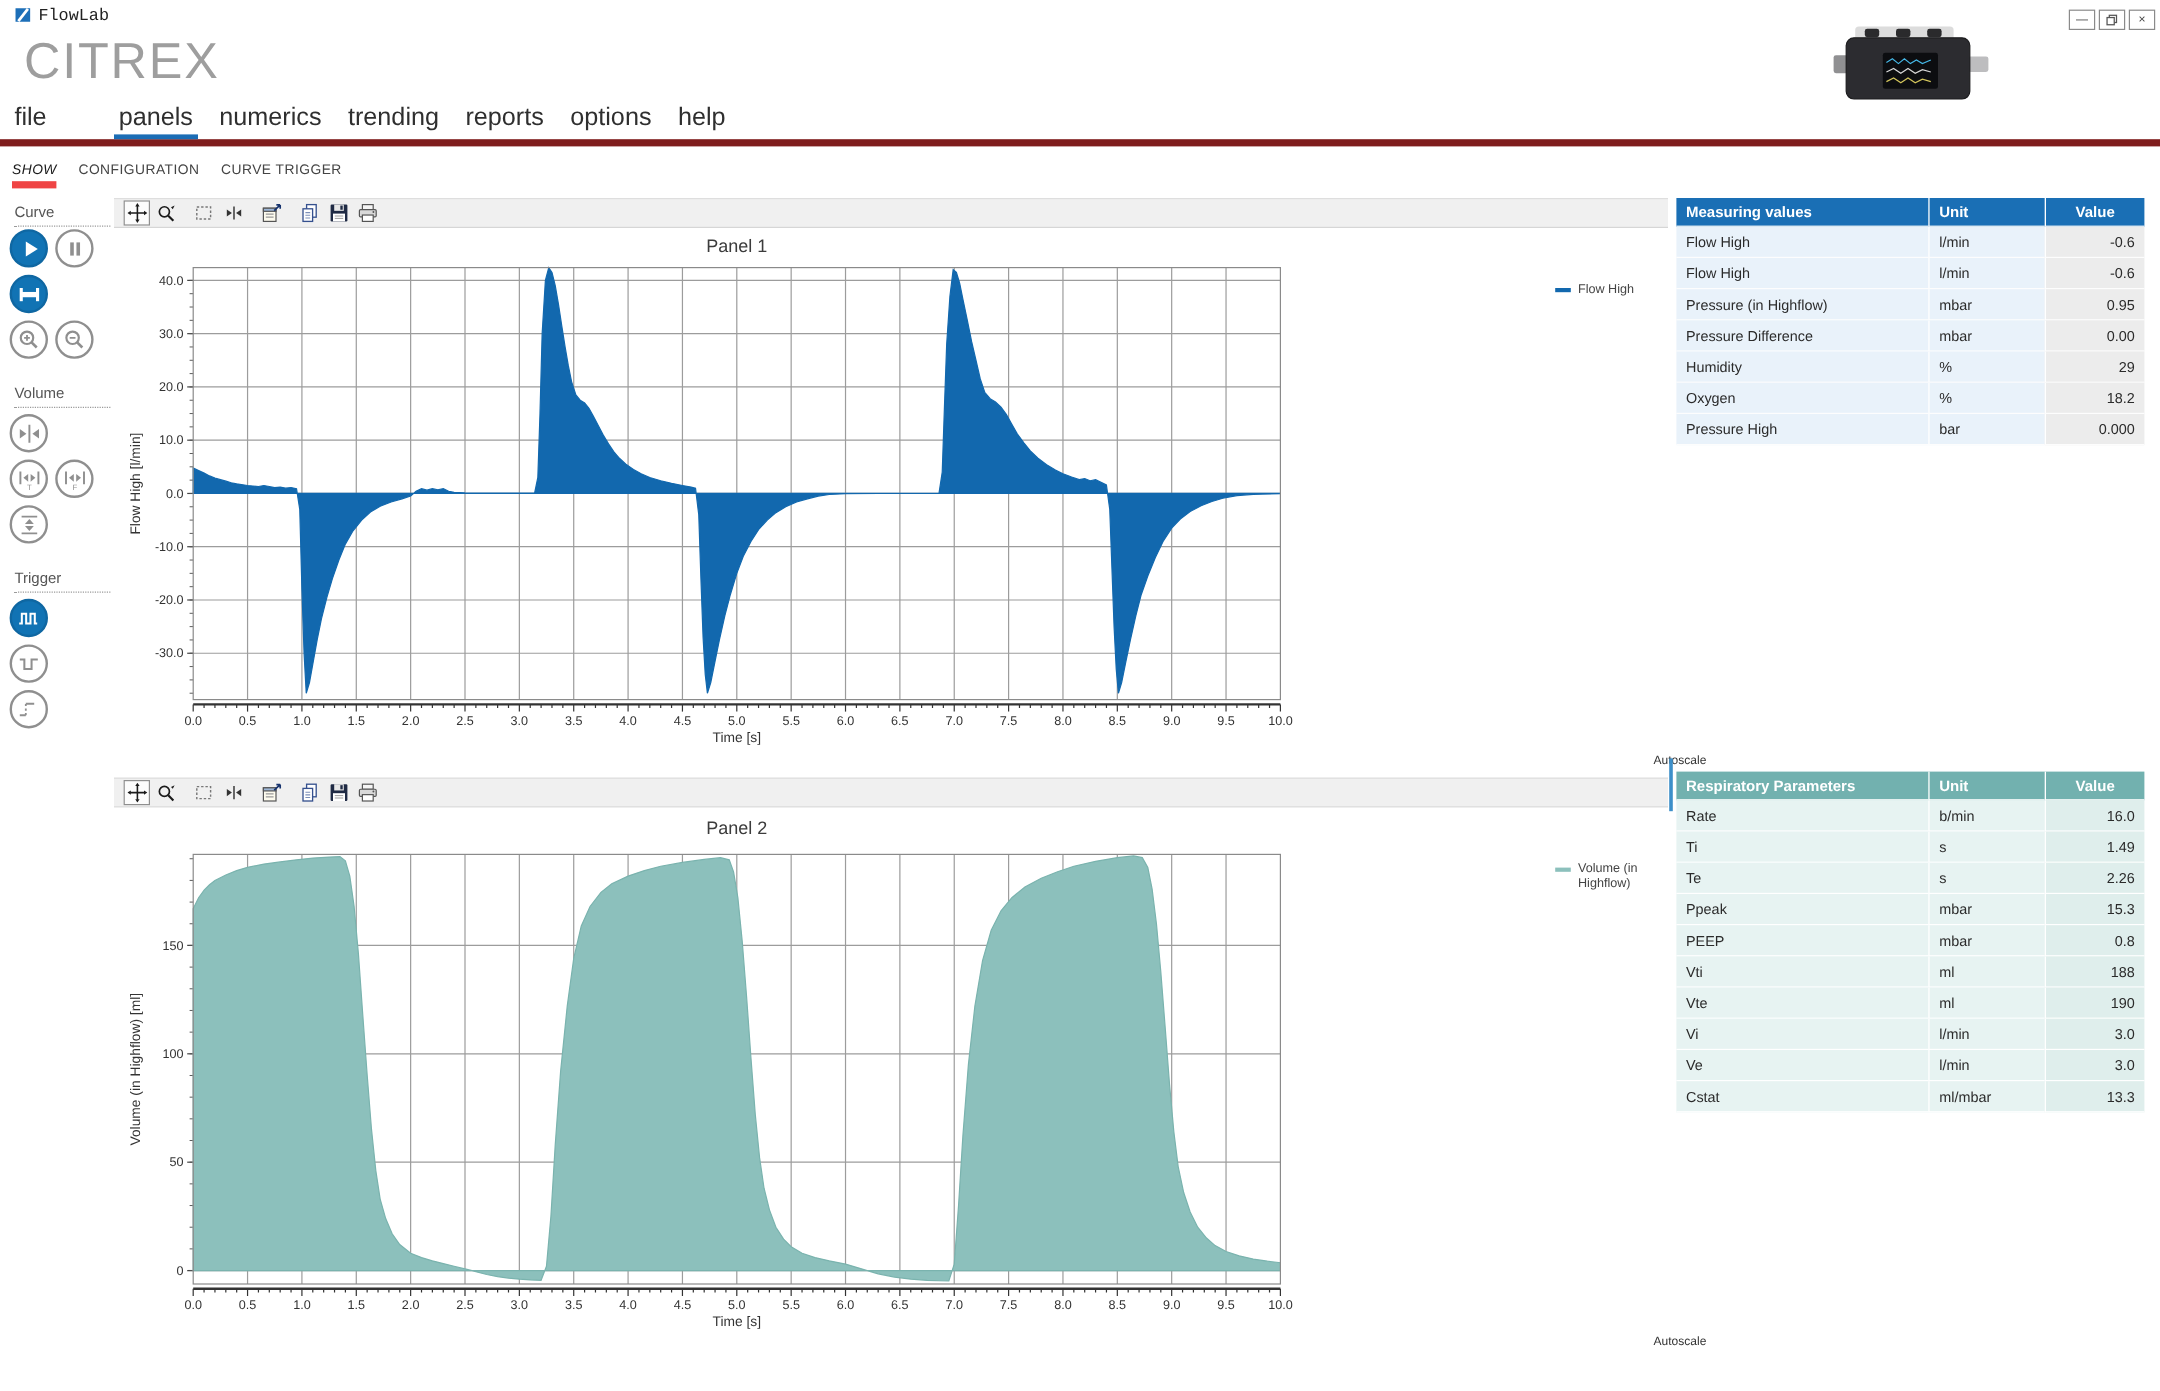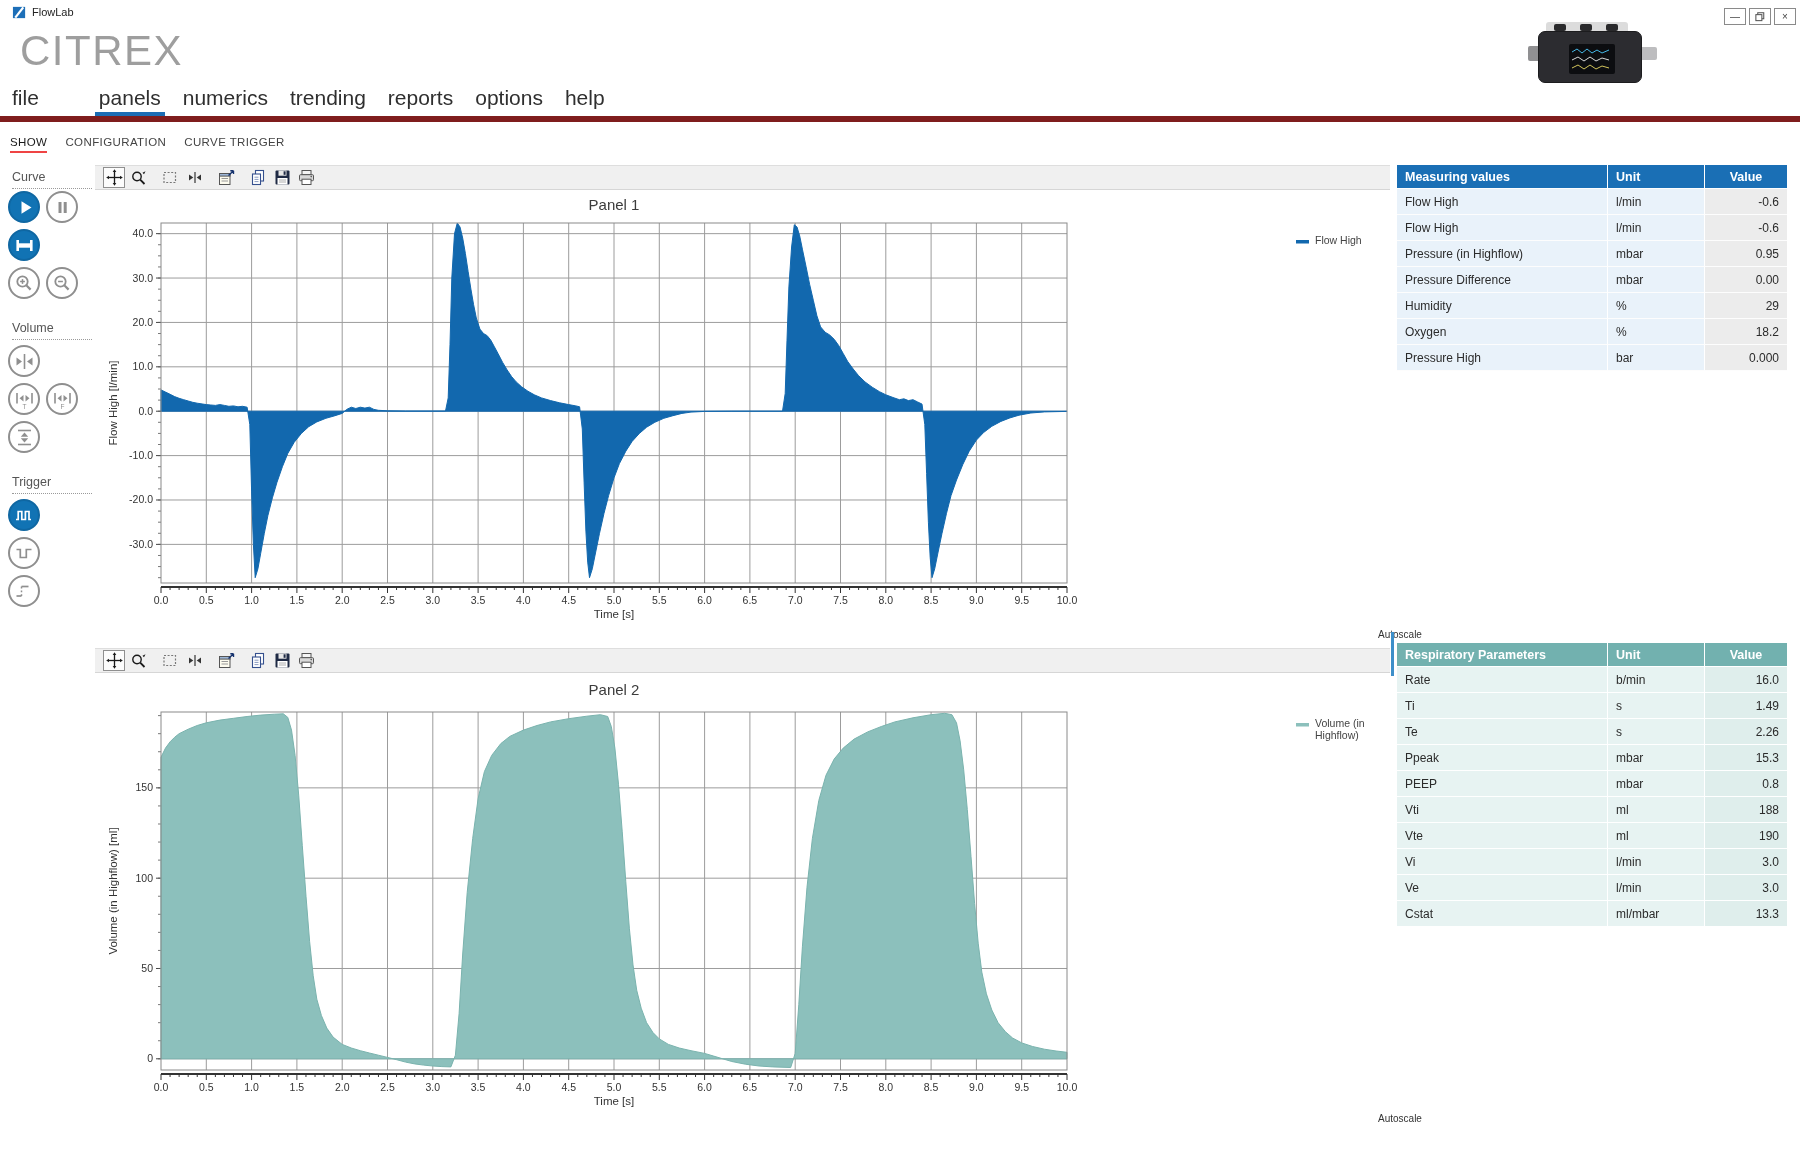--- a/index.html
+++ b/index.html
@@ -3,21 +3,21 @@
 <meta charset="utf-8">
 <style>
   * { margin:0; padding:0; box-sizing:border-box; }
   html,body { background:#fff; }
   body { font-family:"Liberation Sans", sans-serif; }
   #page { position:relative; width:1800px; height:1159px; background:#fff; overflow:hidden; }
 
   
   .titlebar { position:absolute; left:0; top:0; width:1800px; height:25px; background:#fff; }
   .tb-logo { position:absolute; left:12px; top:5px; width:15px; height:15px; }
-  .tb-title { position:absolute; left:32px; top:6px; font-size:11px; color:#222; }
+  .tb-title { position:absolute; left:32px; top:6px; font-size:14px; color:#222;font-family:Liberation Mono, monospace; }
   .win-controls { position:absolute; right:4px; top:8px; display:flex; }
   .win-btn { width:22px; height:17px; border:1px solid #8a8a8a; background:#fff; margin-left:3px;
              font-size:10px; color:#444; display:flex; align-items:center; justify-content:center; cursor:default; }
 
   
   .brand { position:absolute; left:20px; top:27px; font-size:42px; font-weight:300; color:#9e9e9e; letter-spacing:1.5px; }
   .device { position:absolute; left:1528px; top:22px; width:130px; height:64px; }
   .dev-cap { position:absolute; left:18px; top:0; width:82px; height:13px; background:#dcdcdc; border-radius:3px; }
   .dev-knob { position:absolute; top:2px; width:12px; height:7px; background:#2a2a2c; border-radius:2px; }
   .dev-body { position:absolute; left:10px; top:9px; width:104px; height:52px; background:#2c2c30; border:1px solid #1c1c1e; border-radius:7px; }
@@ -27,21 +27,21 @@
 
   
   .menu { position:absolute; left:0; top:86px; width:1800px; height:36px; border-bottom:6px solid #7f1d1d; display:flex; align-items:flex-end; padding-left:8px; }
   .menu-item { font-size:21px; font-weight:300; color:#2f2f2f; padding:0 4px 6px 4px; margin-right:14px; cursor:default; }
   .menu-item:first-child { margin-right:52px; }
   .menu-item.active { border-bottom:4px solid #1b6db5; padding-bottom:2px; }
 
   
   .tabs { position:absolute; left:10px; top:136px; display:flex; }
   .tab { font-size:11.5px; color:#444; letter-spacing:.4px; margin-right:18px; padding-bottom:3px; cursor:default; }
-  .tab.active { color:#1a1a1a; border-bottom:2px solid #ef4444; }
+  .tab.active { color:#1a1a1a; border-bottom:6px solid #ef4444;font-style:italic; }
 
   
   .side-label { position:absolute; left:12px; font-size:12.5px; color:#555; width:80px;
                 border-bottom:1px dotted #9a9a9a; padding-bottom:4px; }
   .btn-row { position:absolute; left:8px; display:flex; gap:6px; }
   .cbtn { width:32px; height:32px; border-radius:50%; border:2px solid #8f8f8f; background:#fff;
           display:flex; align-items:center; justify-content:center; cursor:default; }
   .cbtn.filled { background:#1173b4; border-color:#0f67a2; }
   .cbtn svg { width:25px; height:25px; display:block; }
 

